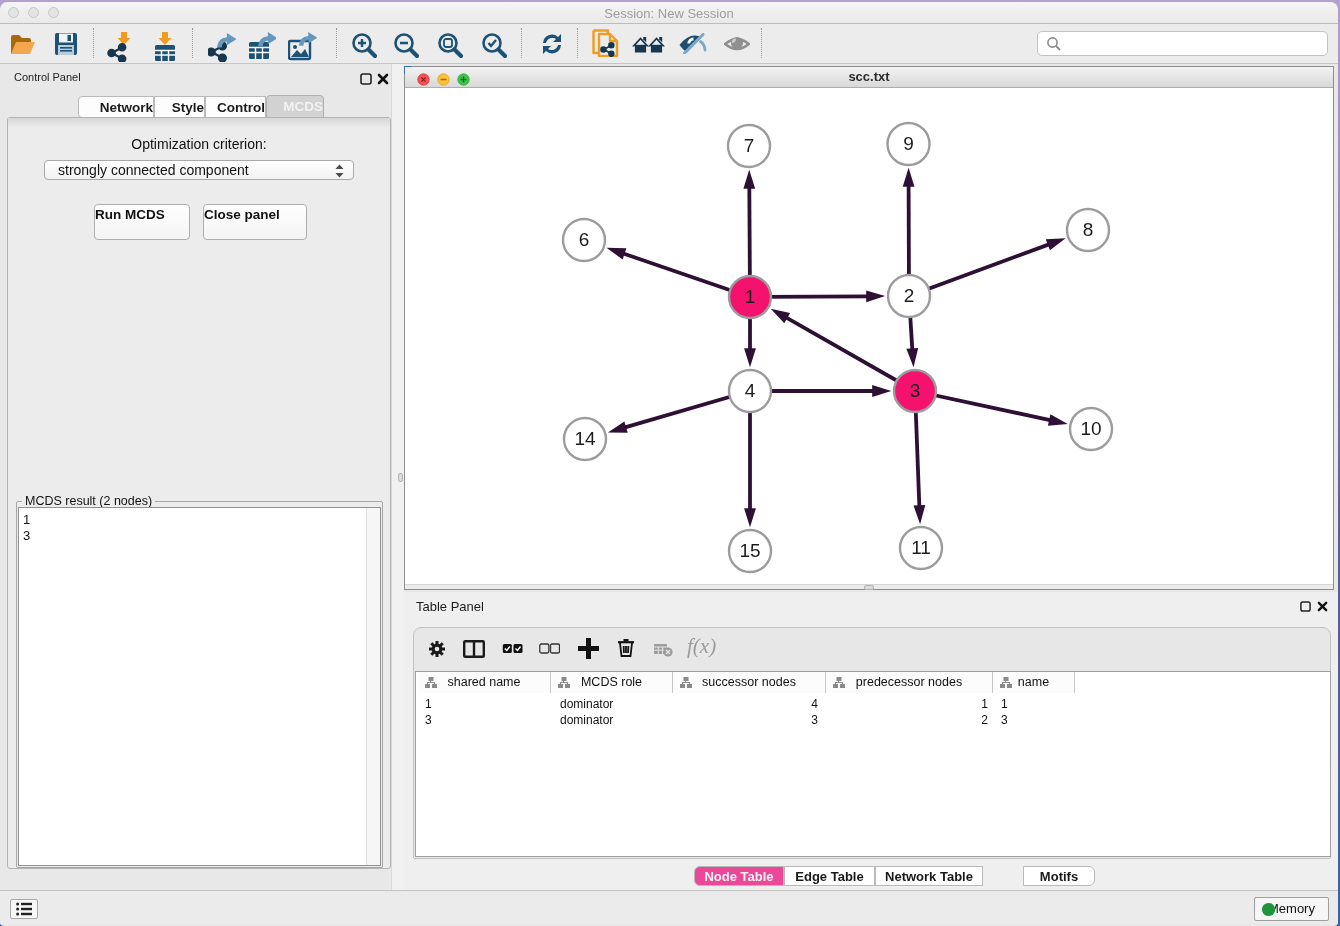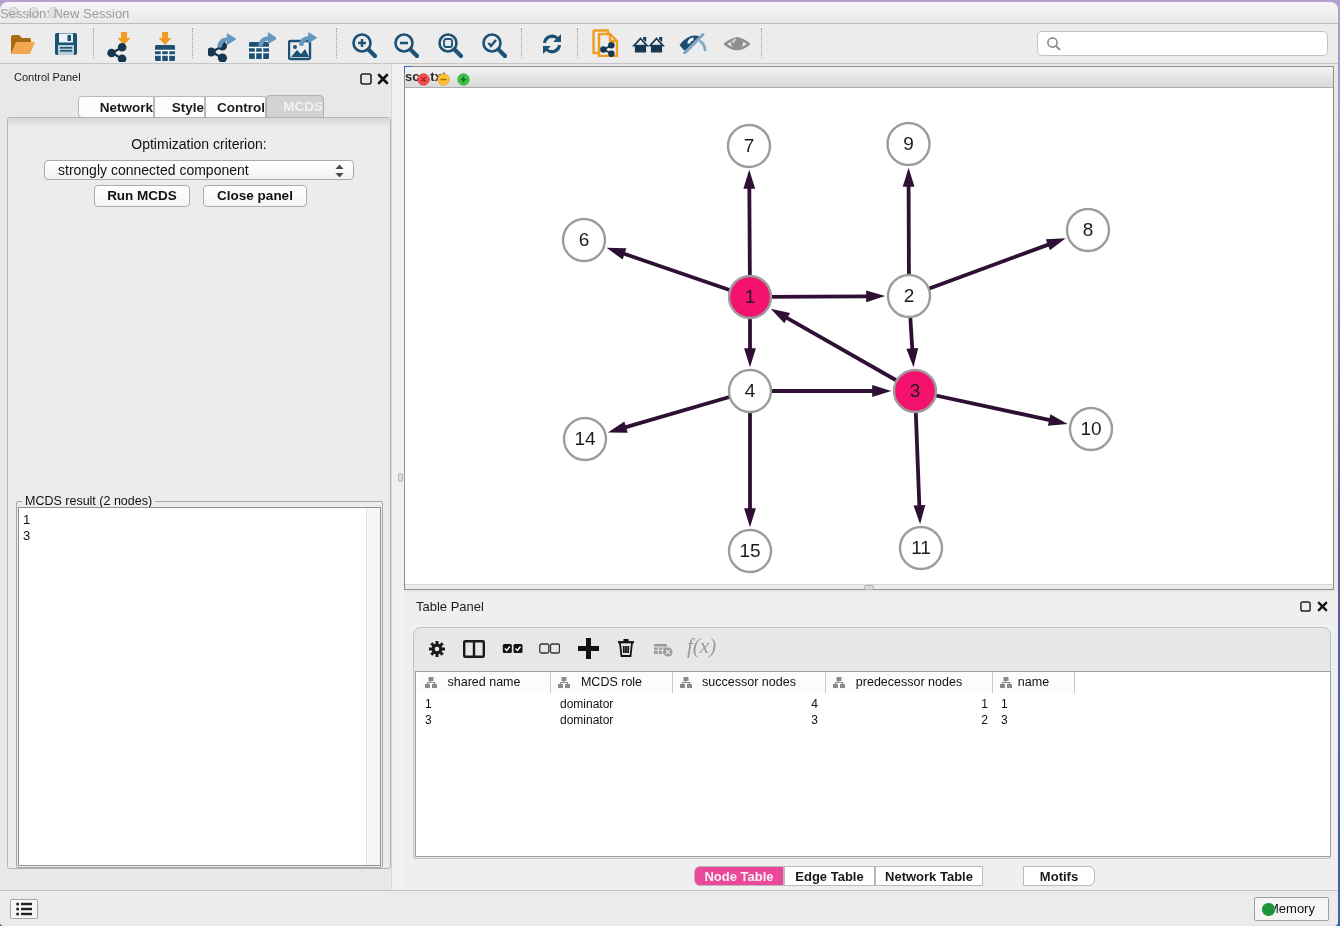--- a/index.html
+++ b/index.html
@@ -2,41 +2,41 @@
 <html><head><meta charset="utf-8">
 <style>
 *{margin:0;padding:0;box-sizing:border-box}
 html,body{width:1340px;height:926px;overflow:hidden}
 body{font-family:"Liberation Sans",sans-serif;-webkit-font-smoothing:antialiased;transform:translateZ(0);background:linear-gradient(180deg,#b3a0d0 0%,#9d8cc0 20%,#5f5f96 55%,#3a63ac 100%)}
 .abs{position:absolute}
 #winclip{position:absolute;left:0;top:2px;width:1338px;height:924px;background:#e8e8e8;border-radius:7px 7px 4px 4px;overflow:hidden}
 #ui{position:absolute;left:0;top:-2px;width:1340px;height:926px}
 #titlebar{position:absolute;left:0;top:2px;width:1338px;height:22px;background:linear-gradient(#f5f5f5,#e9e9e9);border-bottom:1px solid #bcbcbc;border-radius:9px 9px 0 0}
 .tl{position:absolute;top:5px;width:11px;height:11px;border-radius:50%;background:#e4e4e4;border:1px solid #c6c6c6}
-#title{position:absolute;top:4px;width:100%;font-size:13px;color:#9d9d9d}
+#title{position:absolute;top:4px;width:100%;text-align:center;font-size:13px;color:#9d9d9d}
 #toolbar{position:absolute;left:0;top:24px;width:100%;height:40px;background:#ececec;border-bottom:1px solid #c6c6c6}
 .tsep{position:absolute;top:28px;height:30px;width:0;border-left:1px dotted #9a9a9a}
 #search{position:absolute;left:1037px;top:31px;width:291px;height:25px;background:#fff;border:1px solid #c3c3c3;border-radius:5px}
 
 #cp-title{position:absolute;left:14px;top:71px;font-size:11px;color:#1c1c1c}
 .tab{position:absolute;top:96px;height:22px;background:#fdfdfd;border:1px solid #b9b9b9;font-size:13.5px;font-weight:bold;color:#1b1b1b;text-align:right;line-height:21px}
 #tab-mcds{top:95px;height:23px;background:#d2d2d2;color:#f2f2f2;border-radius:4px 4px 0 0;border-color:#b0b0b0}
 #cp-panel{position:absolute;left:7px;top:117px;width:384px;height:752px;background:#ececec;border:1px solid #b3b3b3;border-radius:3px}
 #cp-panel .shade{position:absolute;left:0;top:0;width:100%;height:10px;background:linear-gradient(#d7d7d7,#ececec)}
 #opt-label{position:absolute;left:0;top:136px;width:398px;text-align:center;font-size:14px;color:#111}
 #combo{position:absolute;left:44px;top:160px;width:310px;height:20px;background:linear-gradient(#ffffff,#f2f2f2);border:1px solid #a9a9a9;border-radius:4px;font-size:14px;color:#111;line-height:18px;padding-left:13px}
-.btn{position:absolute;top:185px;height:22px;background:linear-gradient(#ffffff,#f4f4f4);border:1px solid #aeaeae;border-radius:4px;font-size:13.5px;font-weight:bold;color:#111;text-align:center;line-height:19px}
+.btn{position:absolute;top:204px;height:36px;background:linear-gradient(#ffffff,#f4f4f4);border:1px solid #aeaeae;border-radius:4px;font-size:13.5px;font-weight:bold;color:#111;text-align:left;line-height:19px}
 #groupbox{position:absolute;left:16px;top:501px;width:367px;height:367px;border:1px solid #a7a7a7;border-radius:2px}
 #grouptitle{position:absolute;left:22px;top:494px;background:#ececec;padding:0 3px;font-size:12.5px;color:#111}
 #resultbox{position:absolute;left:18px;top:507px;width:363px;height:359px;background:#fff;border:1px solid #919191}
 #resultbox .vtrack{position:absolute;right:0;top:0;width:14px;height:100%;background:#f6f6f6;border-left:1px solid #e2e2e2}
 #resulttext{position:absolute;left:4px;top:4px;font-size:13px;line-height:16px;color:#111}
 
 #netwin{position:absolute;left:404px;top:66px;width:930px;height:524px;background:#fff;border:1px solid #8e8e8e}
-#nettitle{position:absolute;left:0;top:0;width:100%;height:21px;background:linear-gradient(#f3f3f3,#d9d9d9);border-bottom:1px solid #adadad;font-size:13px;font-weight:bold;color:#2b2b2b;line-height:20px}
+#nettitle{position:absolute;left:0;top:0;width:100%;height:21px;background:linear-gradient(#f3f3f3,#d9d9d9);border-bottom:1px solid #adadad;text-align:center;font-size:13px;font-weight:bold;color:#2b2b2b;line-height:20px}
 #netbottom{position:absolute;left:0;bottom:0;width:100%;height:5px;background:#ececec;border-top:1px solid #d6d6d6}
 
 #tp-title{position:absolute;left:416px;top:599px;font-size:13px;color:#1c1c1c}
 #tp-box{position:absolute;left:413px;top:627px;width:918px;height:232px;background:#e7e7e7;border:1px solid #c2c2c2;border-radius:8px 8px 2px 2px}
 #tbl{position:absolute;left:415px;top:671px;width:916px;height:186px;background:#fff;border:1px solid #9e9e9e}
 .hcell{position:absolute;top:672px;height:21px;border-right:1px solid #c9c9c9;font-size:12.5px;color:#111;text-align:center;line-height:21px;background:#fcfcfc}
 .trow{position:absolute;height:16px;font-size:12px;color:#111}
 .btab{position:absolute;top:866px;height:20px;background:#fff;border:1px solid #b9b9b9;font-size:13px;font-weight:bold;color:#181818;text-align:center;line-height:19px}
 
 #statusbar{position:absolute;left:0;top:890px;width:100%;height:34px;background:#ebebeb;border-top:1px solid #c3c3c3}

